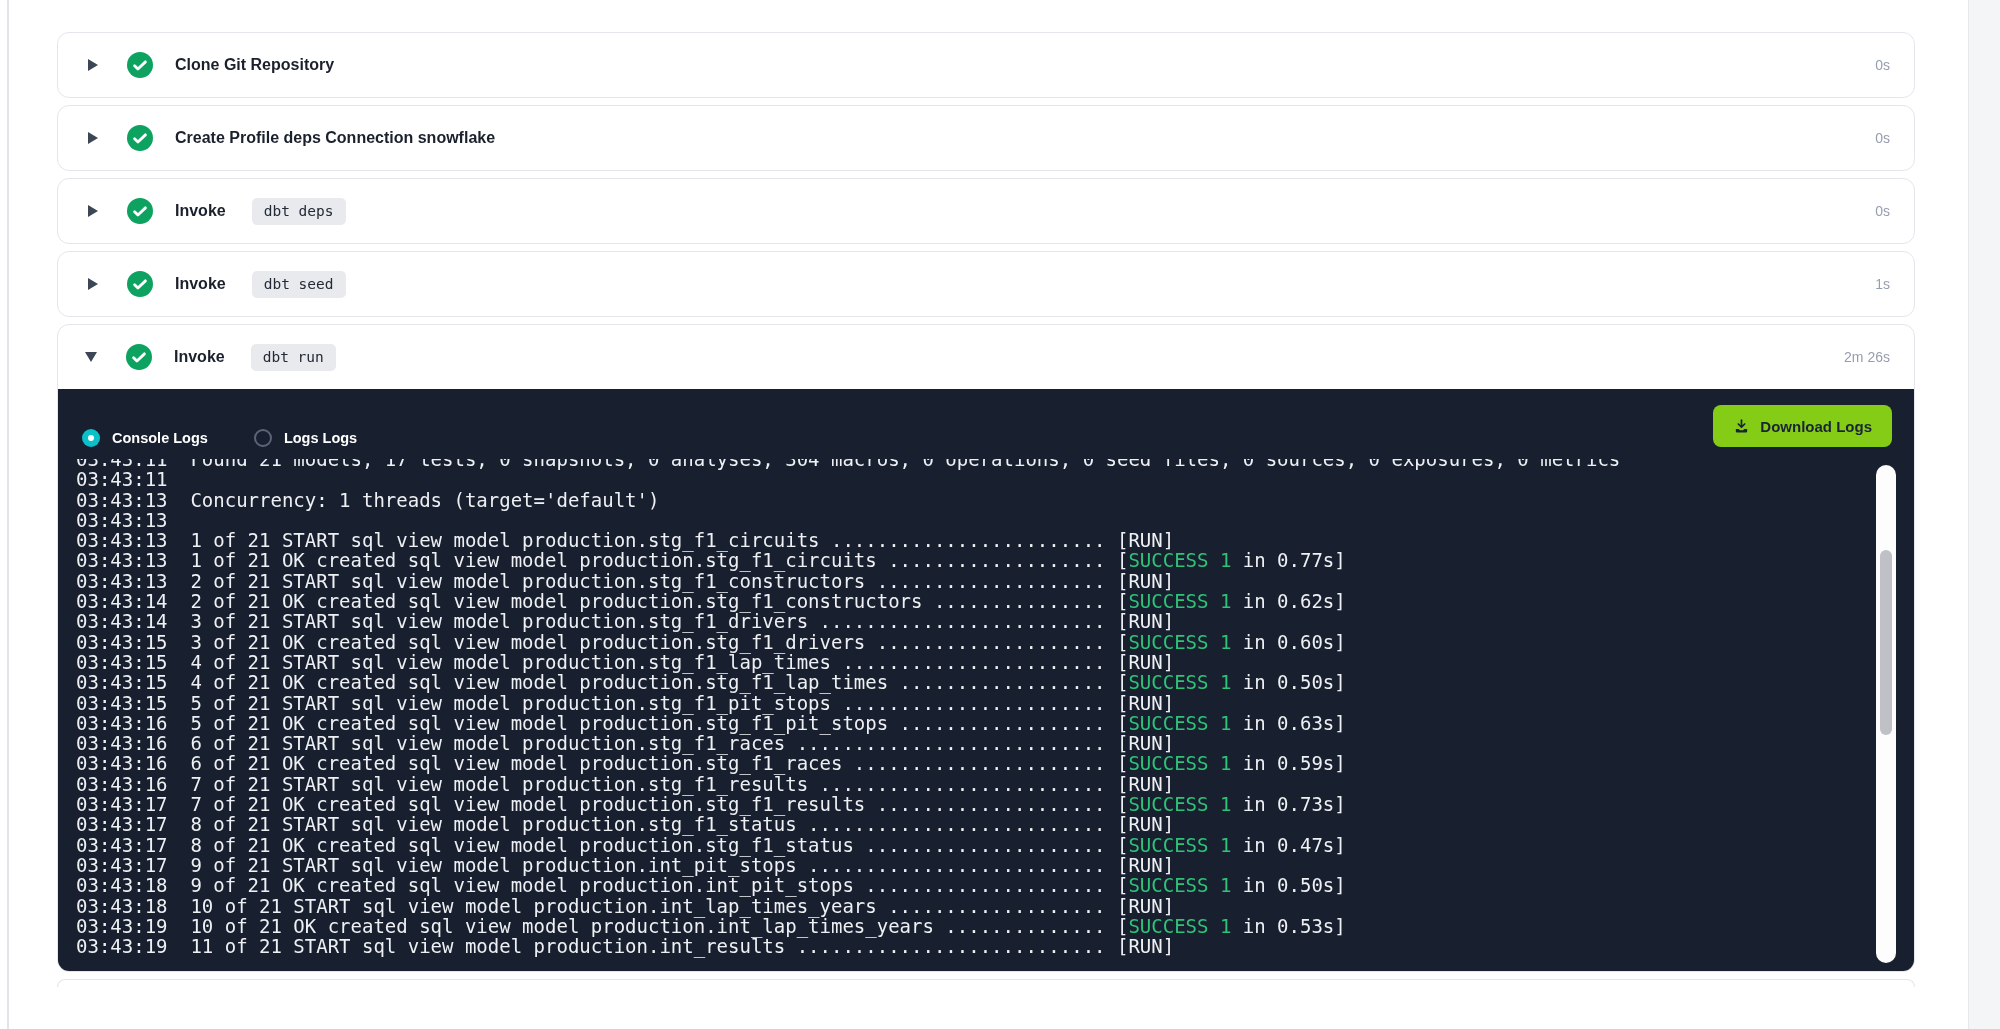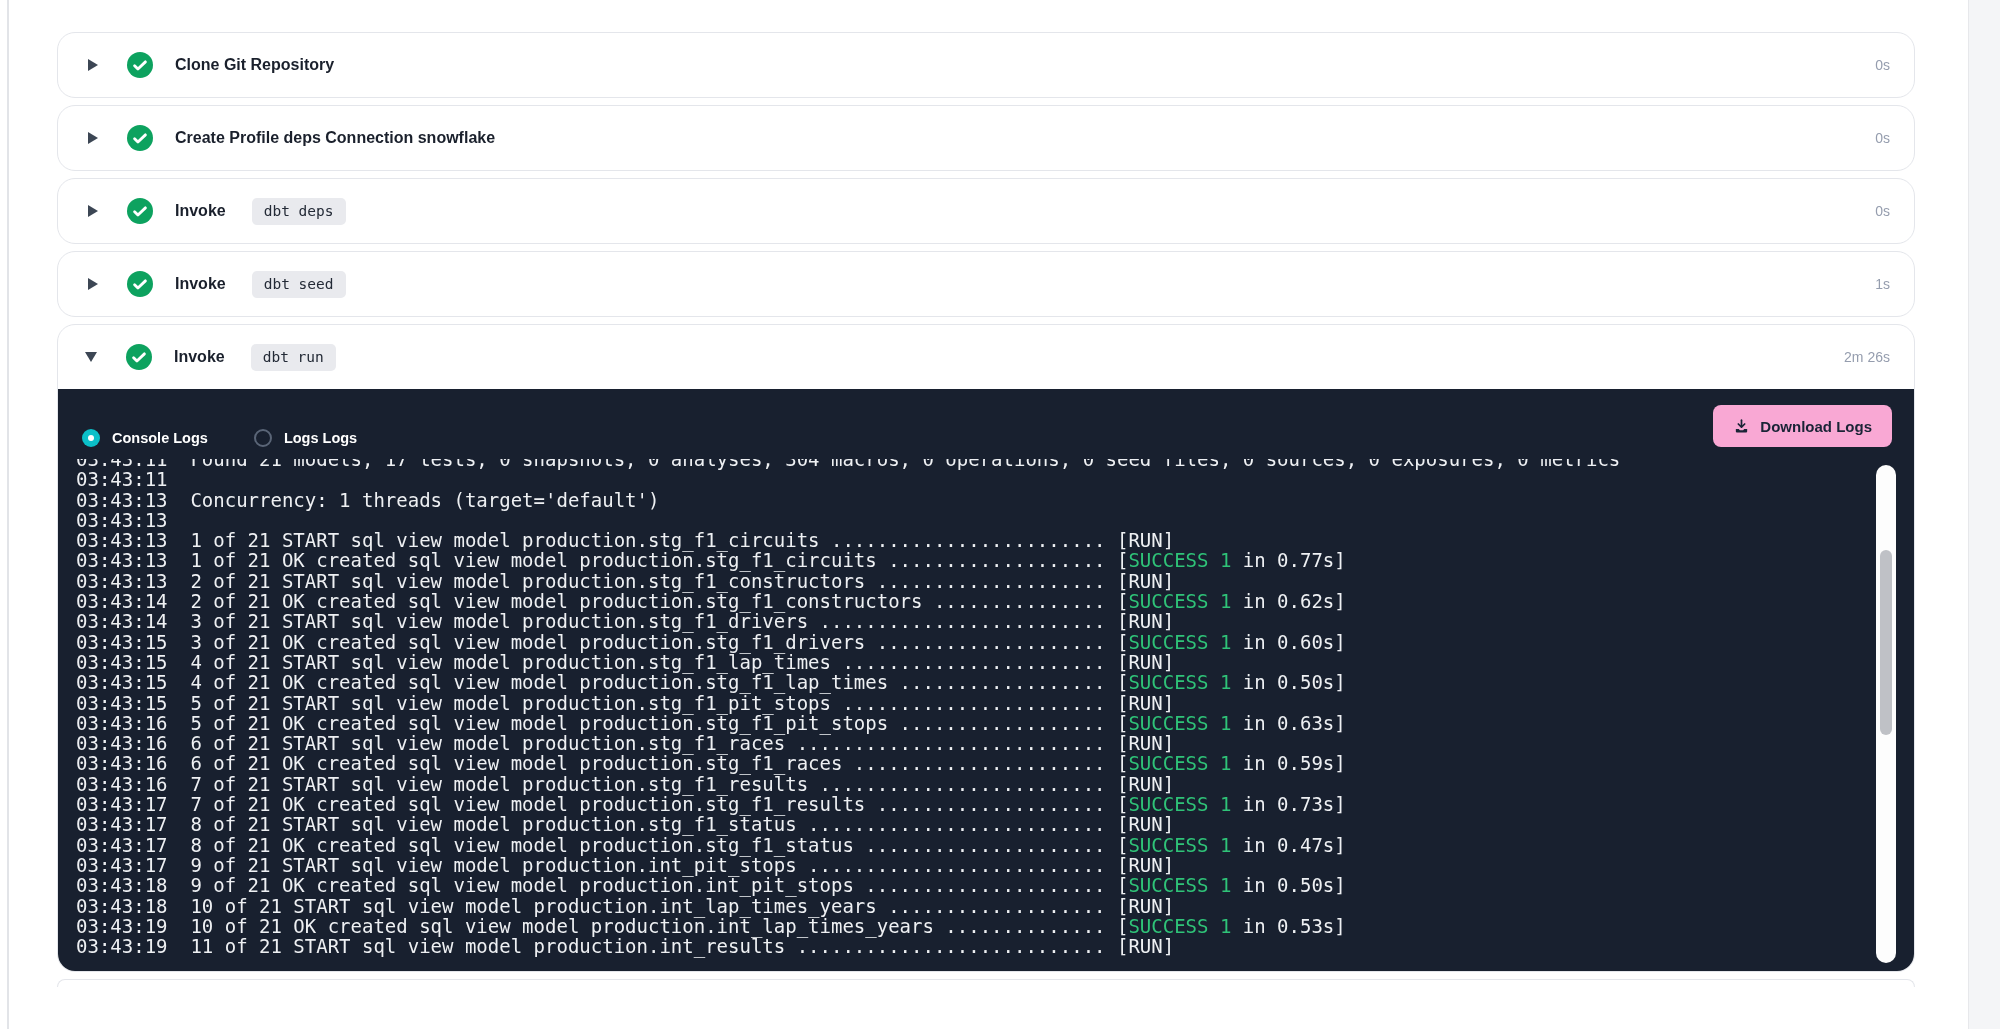--- a/index.html
+++ b/index.html
@@ -7,41 +7,41 @@
   .page {
     position:relative; width:2000px; height:1029px; overflow:hidden;
     background:#ffffff; font-family:"Liberation Sans",sans-serif;
   }
   .left-rule { position:absolute; left:7px; top:0; width:2px; height:100%; background:#e2e4e8; }
   .right-strip { position:absolute; left:1968px; top:0; width:32px; height:100%;
     background:#f4f5f7; border-left:1px solid #e7e8eb; }
   .content { position:absolute; left:57px; top:0; width:1858px; }
   .title { margin-top:18px; font-size:21px; line-height:26px; font-weight:700; color:#161b26; }
   .steps { margin-top:32px; }
-  .card { border:1px solid #e4e6eb; border-radius:18px; background:#fff; margin-bottom:7px; overflow:hidden; }
+  .card { border:1px solid #e4e6eb; border-radius:12px; background:#fff; margin-bottom:7px; overflow:hidden; }
   .card-header { height:64px; display:flex; align-items:center; padding:0 24px; cursor:pointer; }
   .caret-right { width:0; height:0; margin-left:6px; flex:none;
     border-left:10px solid #3c4654; border-top:6px solid transparent; border-bottom:6px solid transparent; }
   .caret-down { width:0; height:0; margin-left:3px; flex:none;
     border-top:10px solid #3c4654; border-left:6px solid transparent; border-right:6px solid transparent; }
   .check { width:26px; height:26px; margin-left:29px; flex:none; }
   .step-label { margin-left:22px; font-size:16px; font-weight:700; color:#1a202c; }
   .badge { margin-left:26px; font-family:"DejaVu Sans Mono",monospace; font-size:14.5px;
     background:#e9eaee; color:#232a36; border-radius:5px; padding:5px 12px; line-height:17px; }
   .duration { margin-left:auto; color:#959dae; font-size:14px; }
   .console { position:relative; height:582px; background:var(--console-bg); }
   .console-bar { display:flex; align-items:flex-end; padding:16px 22px 0 24px; }
   .radio-opt { display:flex; align-items:center; margin-right:46px; cursor:pointer; }
   .radio { width:18px; height:18px; border-radius:50%; position:relative; flex:none; }
   .radio.sel { background:var(--accent-teal); }
   .radio.sel::after { content:""; position:absolute; left:6px; top:6px; width:6px; height:6px;
     border-radius:50%; background:#fff; }
   .radio.unsel { border:2px solid #5a6577; background:transparent; }
   .radio-label { color:#ffffff; font-weight:700; font-size:14.5px; margin-left:12px; }
-  .dl-btn { margin-left:auto; height:42px; background:#f9a8d4; border:none; border-radius:8px;
+  .dl-btn { margin-left:auto; height:42px; background:#84cc16; border:none; border-radius:8px;
     padding:0 20px; display:flex; align-items:center; gap:10px; cursor:pointer;
     font-family:"Liberation Sans",sans-serif; font-weight:700; font-size:15px; color:#1a2436; }
   .log-view { position:absolute; left:0; right:46px; top:70px; bottom:12px; overflow:hidden; padding-left:18px; }
   .log-lines { margin-top:-10px; font-family:"DejaVu Sans Mono",monospace; font-size:19px;
     line-height:20.3px; color:#eef0f3; white-space:pre; }
   .log-line { height:20.3px; }
   .ok { color:var(--success-green); }
   .sb-track { position:absolute; right:18px; top:76px; width:20px; height:498px;
     background:#fdfdfd; border-radius:10px; }
   .sb-thumb { position:absolute; left:4px; top:85px; width:12px; height:185px;

